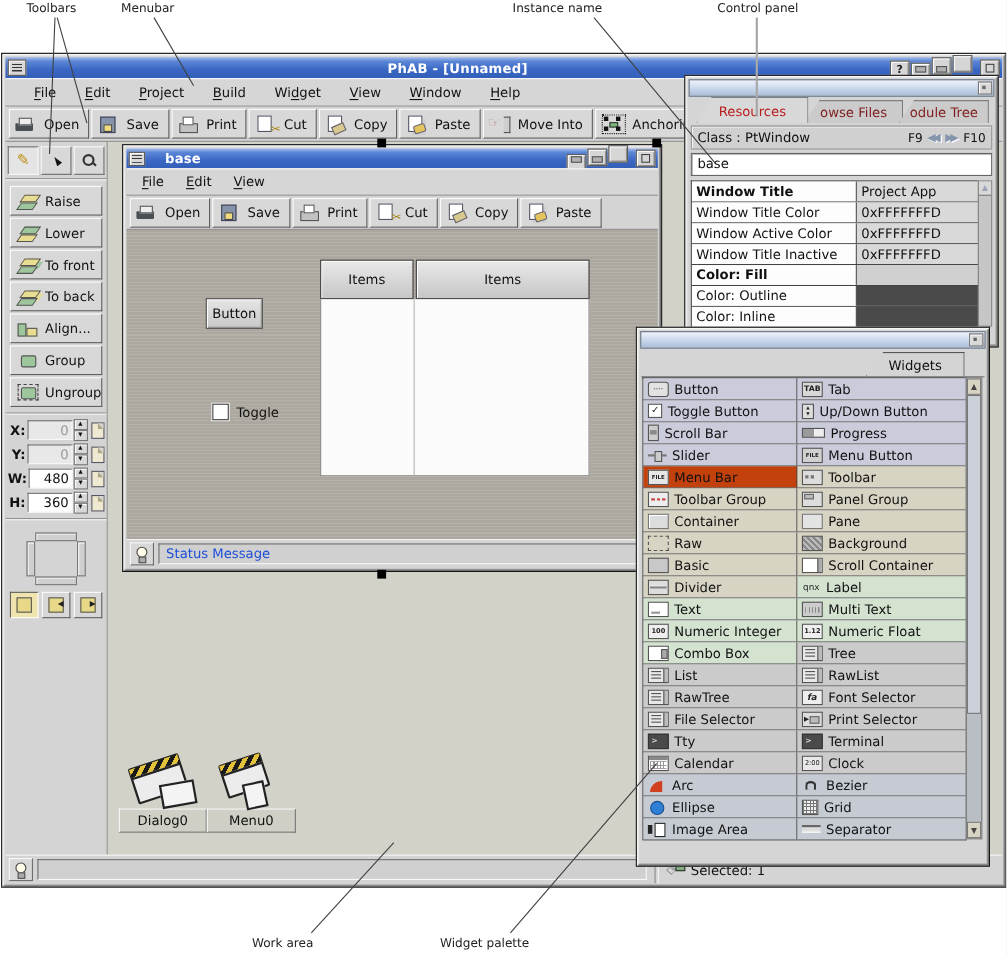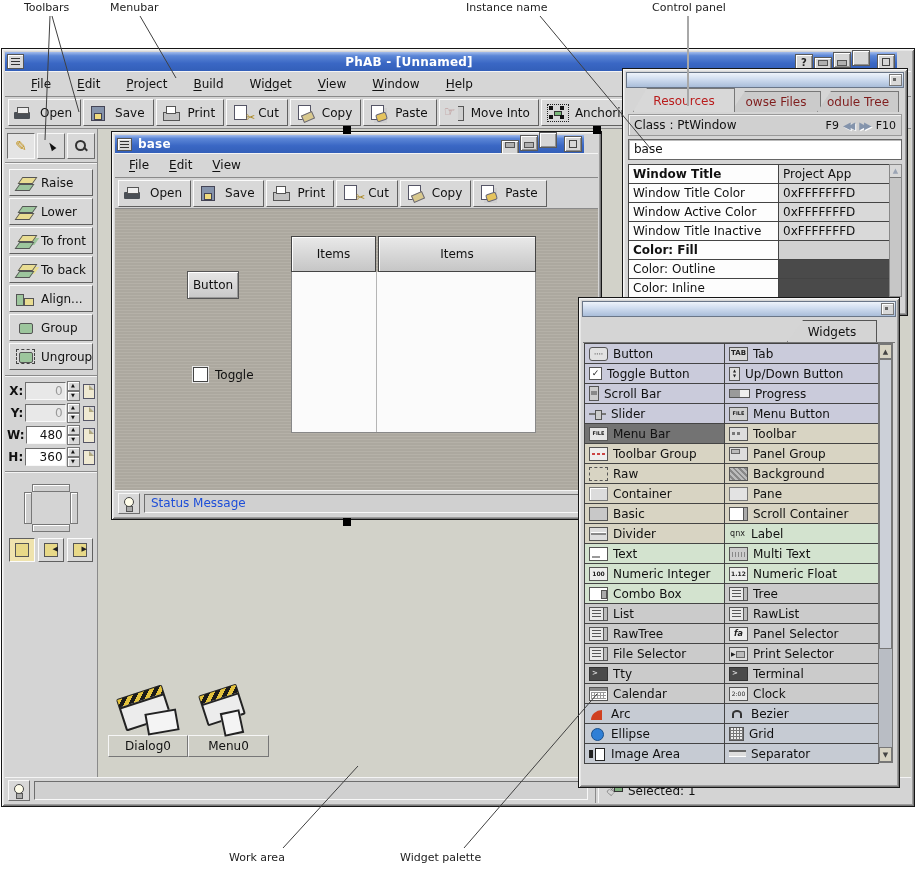--- a/index.html
+++ b/index.html
@@ -7,23 +7,23 @@
           font-family:"DejaVu Sans",sans-serif;font-size:12px;color:#111;}
   .ann{position:absolute;font-size:11px;color:#222;white-space:nowrap;}
   #ann-lines{position:absolute;left:0;top:0;z-index:99;pointer-events:none;}
 
   
   .pwin{position:absolute;background:#d5d5d5;border:1px solid #161616;
         box-shadow:inset 1px 1px 0 #f6f6f6,inset -1px -1px 0 #787878,
                    inset 2px 2px 0 #e6e6e6,inset -2px -2px 0 #9c9c9c;}
   .raised{border-top:1px solid #f8f8f8;border-left:1px solid #f8f8f8;
           border-bottom:1px solid #6e6e6e;border-right:1px solid #6e6e6e;background:#d8d8d8;}
-  .titlebar{position:absolute;left:3px;right:17px;top:3px;height:19px;
+  .titlebar{position:absolute;left:3px;right:3px;top:3px;height:19px;
             background:linear-gradient(180deg,#a3bcec 0%,#5b86d6 20%,#3a67c4 60%,#335fb9 100%);
-            display:flex;align-items:center;padding:0 2px;color:#fff;}
+            display:flex;align-items:center;padding:0 2px;color:#fff;gap:12px;}
   .title-text{flex:1;text-align:center;font-weight:bold;letter-spacing:.2px;}
   .minititle{position:absolute;left:3px;right:3px;top:3px;height:14px;
              background:linear-gradient(180deg,#eef3fa 0%,#cfdcef 45%,#a9bdd9 100%);
              border:1px solid #6a7688;display:flex;align-items:center;justify-content:flex-end;}
   .minibtn{width:11px;height:10px;margin-right:1px;background:#d8d8d8;border:1px solid #777;
            box-shadow:inset 1px 1px 0 #fff;position:relative;}
   .minibtn::after{content:"";position:absolute;left:3px;top:3px;width:3px;height:3px;background:#666;}
   .wbtn{width:16px;height:14px;background:#d6d6d6;border:1px solid #5a5a5a;
         box-shadow:inset 1px 1px 0 #fff,inset -1px -1px 0 #909090;margin-left:1px;
         display:inline-flex;align-items:center;justify-content:center;position:relative;color:#222;}
@@ -644,61 +644,61 @@
           <div class="wcell c0" style="background: rgb(202, 203, 219);">
             <span class="wi wi-slider"></span>
             <span>Slider</span>
           </div>
           <div class="wcell c1" style="background: rgb(202, 203, 219);">
             <span class="wi wi-menubutton"></span>
             <span>Menu Button</span>
           </div>
         </div>
         <div class="wrow">
-          <div class="wcell c0" style="background: #737373;">
+          <div class="wcell c0" style="background: #c2410c;">
             <span class="wi wi-menubar"></span>
             <span>Menu Bar</span>
           </div>
           <div class="wcell c1" style="background: rgb(216, 212, 195);">
             <span class="wi wi-toolbar"></span>
             <span>Toolbar</span>
           </div>
         </div>
         <div class="wrow">
           <div class="wcell c0" style="background: rgb(216, 212, 195);">
             <span class="wi wi-toolbargroup"></span>
             <span>Toolbar Group</span>
           </div>
           <div class="wcell c1" style="background: rgb(216, 212, 195);">
             <span class="wi wi-panelgroup"></span>
             <span>Panel Group</span>
           </div>
         </div>
         <div class="wrow">
           <div class="wcell c0" style="background: rgb(216, 212, 195);">
+            <span class="wi wi-container"></span>
+            <span>Container</span>
+          </div>
+          <div class="wcell c1" style="background: rgb(216, 212, 195);">
+            <span class="wi wi-pane"></span>
+            <span>Pane</span>
+          </div>
+        </div>
+        <div class="wrow">
+          <div class="wcell c0" style="background: rgb(216, 212, 195);">
             <span class="wi wi-raw"></span>
             <span>Raw</span>
           </div>
           <div class="wcell c1" style="background: rgb(216, 212, 195);">
             <span class="wi wi-background"></span>
             <span>Background</span>
           </div>
         </div>
         <div class="wrow">
           <div class="wcell c0" style="background: rgb(216, 212, 195);">
-            <span class="wi wi-container"></span>
-            <span>Container</span>
-          </div>
-          <div class="wcell c1" style="background: rgb(216, 212, 195);">
-            <span class="wi wi-pane"></span>
-            <span>Pane</span>
-          </div>
-        </div>
-        <div class="wrow">
-          <div class="wcell c0" style="background: rgb(216, 212, 195);">
             <span class="wi wi-basic"></span>
             <span>Basic</span>
           </div>
           <div class="wcell c1" style="background: rgb(216, 212, 195);">
             <span class="wi wi-scrollcontainer"></span>
             <span>Scroll Container</span>
           </div>
         </div>
         <div class="wrow">
           <div class="wcell c0" style="background: rgb(216, 212, 195);">
@@ -750,21 +750,21 @@
             <span>RawList</span>
           </div>
         </div>
         <div class="wrow">
           <div class="wcell c0" style="background: rgb(203, 203, 203);">
             <span class="wi wi-rawtree"></span>
             <span>RawTree</span>
           </div>
           <div class="wcell c1" style="background: rgb(203, 203, 203);">
             <span class="wi wi-fontselector"></span>
-            <span>Panel Selector</span>
+            <span>Font Selector</span>
           </div>
         </div>
         <div class="wrow">
           <div class="wcell c0" style="background: rgb(203, 203, 203);">
             <span class="wi wi-fileselector"></span>
             <span>File Selector</span>
           </div>
           <div class="wcell c1" style="background: rgb(203, 203, 203);">
             <span class="wi wi-printselector"></span>
             <span>Print Selector</span>

